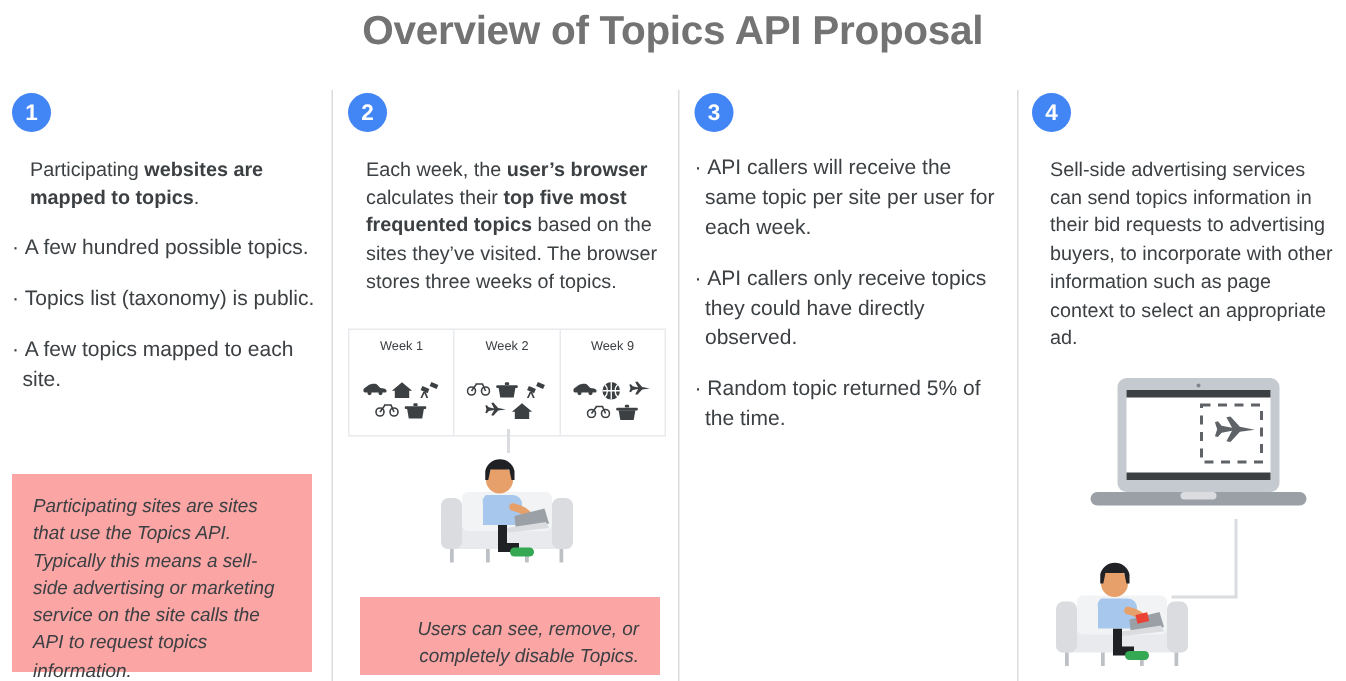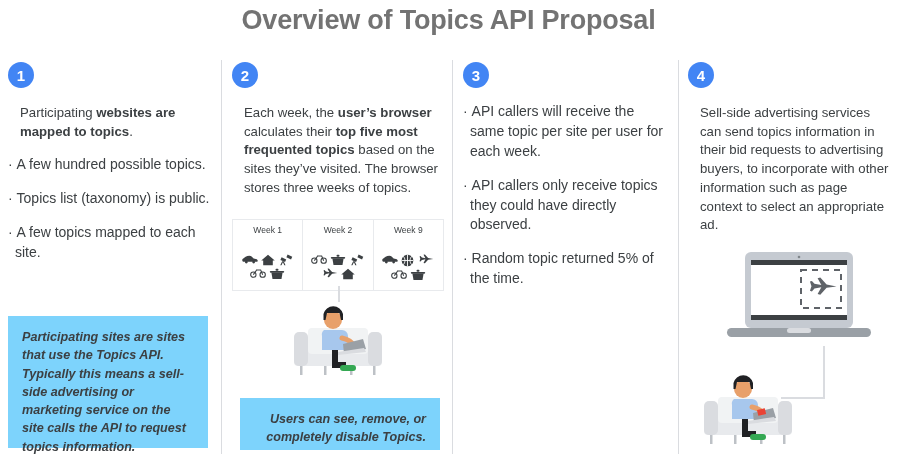--- a/index.html
+++ b/index.html
@@ -89,28 +89,27 @@
     padding-left: 7px;
     text-indent: -7px;
   }
   .bullet::before {
     content: "\00B7\00A0";
   }
 
   
   .note {
     position: absolute;
-    background: #7dd3fc;
+    background: #fca5a5;
     font-style: italic;
     font-size: 12.6px;
     line-height: 1.45;
     color: #3c4043;
     padding: 12px 14px;
     box-sizing: border-box;
-    font-weight: bold;
   }
   .note-1 { left: 8px;   top: 316px; width: 200px; height: 132px; }
   .note-2 { left: 240px; top: 398px; width: 200px; height: 52px; text-align: right; }
 
   
   .weeks {
     position: absolute;
     left: 232px;
     top: 219px;
     width: 212px;

